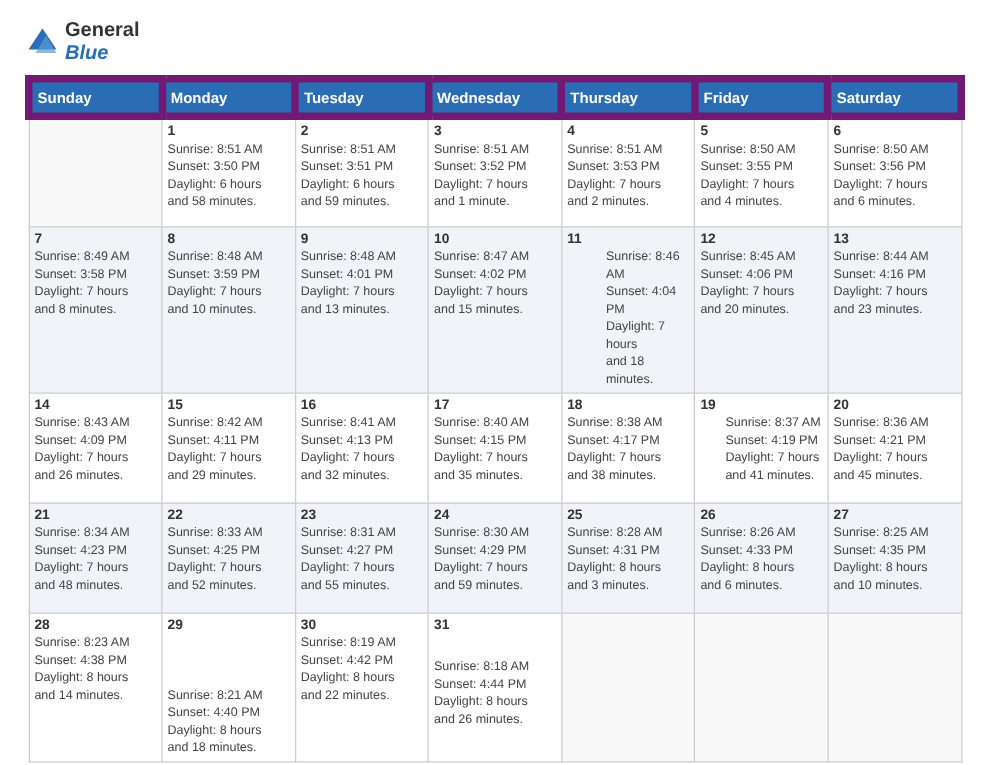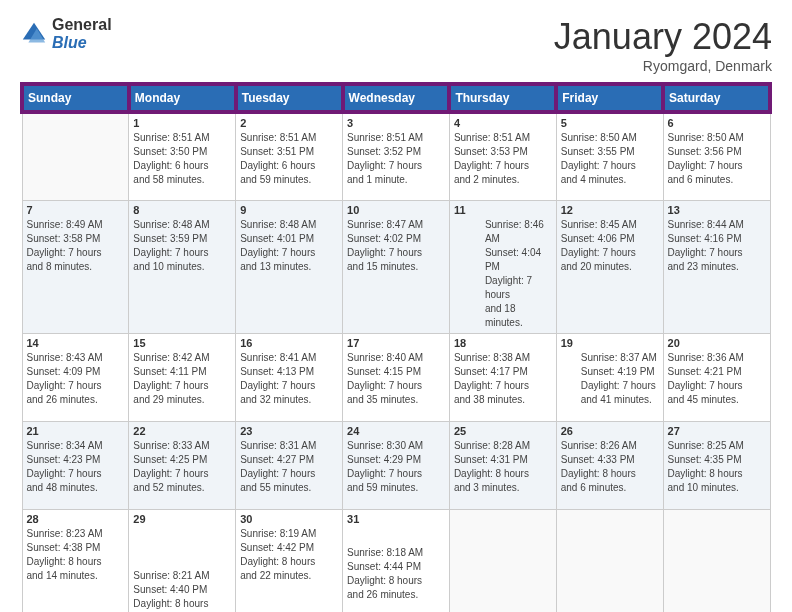--- a/index.html
+++ b/index.html
@@ -13,21 +13,21 @@
     .page {
       width: 792px;
       height: 612px;
       padding: 16px 20px 10px 20px;
       display: flex;
       flex-direction: column;
     }
     .header {
       display: flex;
       justify-content: space-between;
-      align-items: flex-start;
+      align-items: flex-end;
       margin-bottom: 8px;
     }
     .logo {
       display: flex;
       align-items: center;
       gap: 4px;
     }
     .logo-icon {
       width: 28px;
       height: 28px;
@@ -49,21 +49,21 @@
       border-collapse: collapse;
       flex: 1;
       table-layout: fixed;
     }
     .calendar-table th {
       background-color: #2a6db5;
       color: #fff;
       padding: 5px 4px;
       font-size: 12px;
       text-align: left;
-      border: 4px solid #701a75;
+      border: 6px solid #701a75;
     }
     .calendar-table td {
       border: 1px solid #ccc;
       vertical-align: top;
       padding: 3px 4px;
       font-size: 9.5px;
       color: #333;
       height: 88px;
     }
     .day-number {
@@ -92,24 +92,20 @@
   <div class="header">
     <div class="logo">
       <svg class="logo-icon" viewBox="0 0 40 40">
         <polygon points="20,4 36,28 4,28" fill="#2a6db5"></polygon>
         <polygon points="24,12 36,32 12,32" fill="#5b9bd5" opacity="0.7"></polygon>
       </svg>
       <div>
         <span style="font-size:16px;font-weight:bold;color:#333;">General</span><br>
         <span style="font-size:16px;font-weight:bold;color:#2a6db5;font-style:italic;">Blue</span>
       </div>
-    </div>
-    <div class="title-block">
-      <div class="month-title">January 2024</div>
-      <div class="location">Ryomgard, Denmark</div>
     </div>
   </div>
 
   <table class="calendar-table">
     <thead>
       <tr>
         <th>Sunday</th>
         <th>Monday</th>
         <th>Tuesday</th>
         <th>Wednesday</th>

